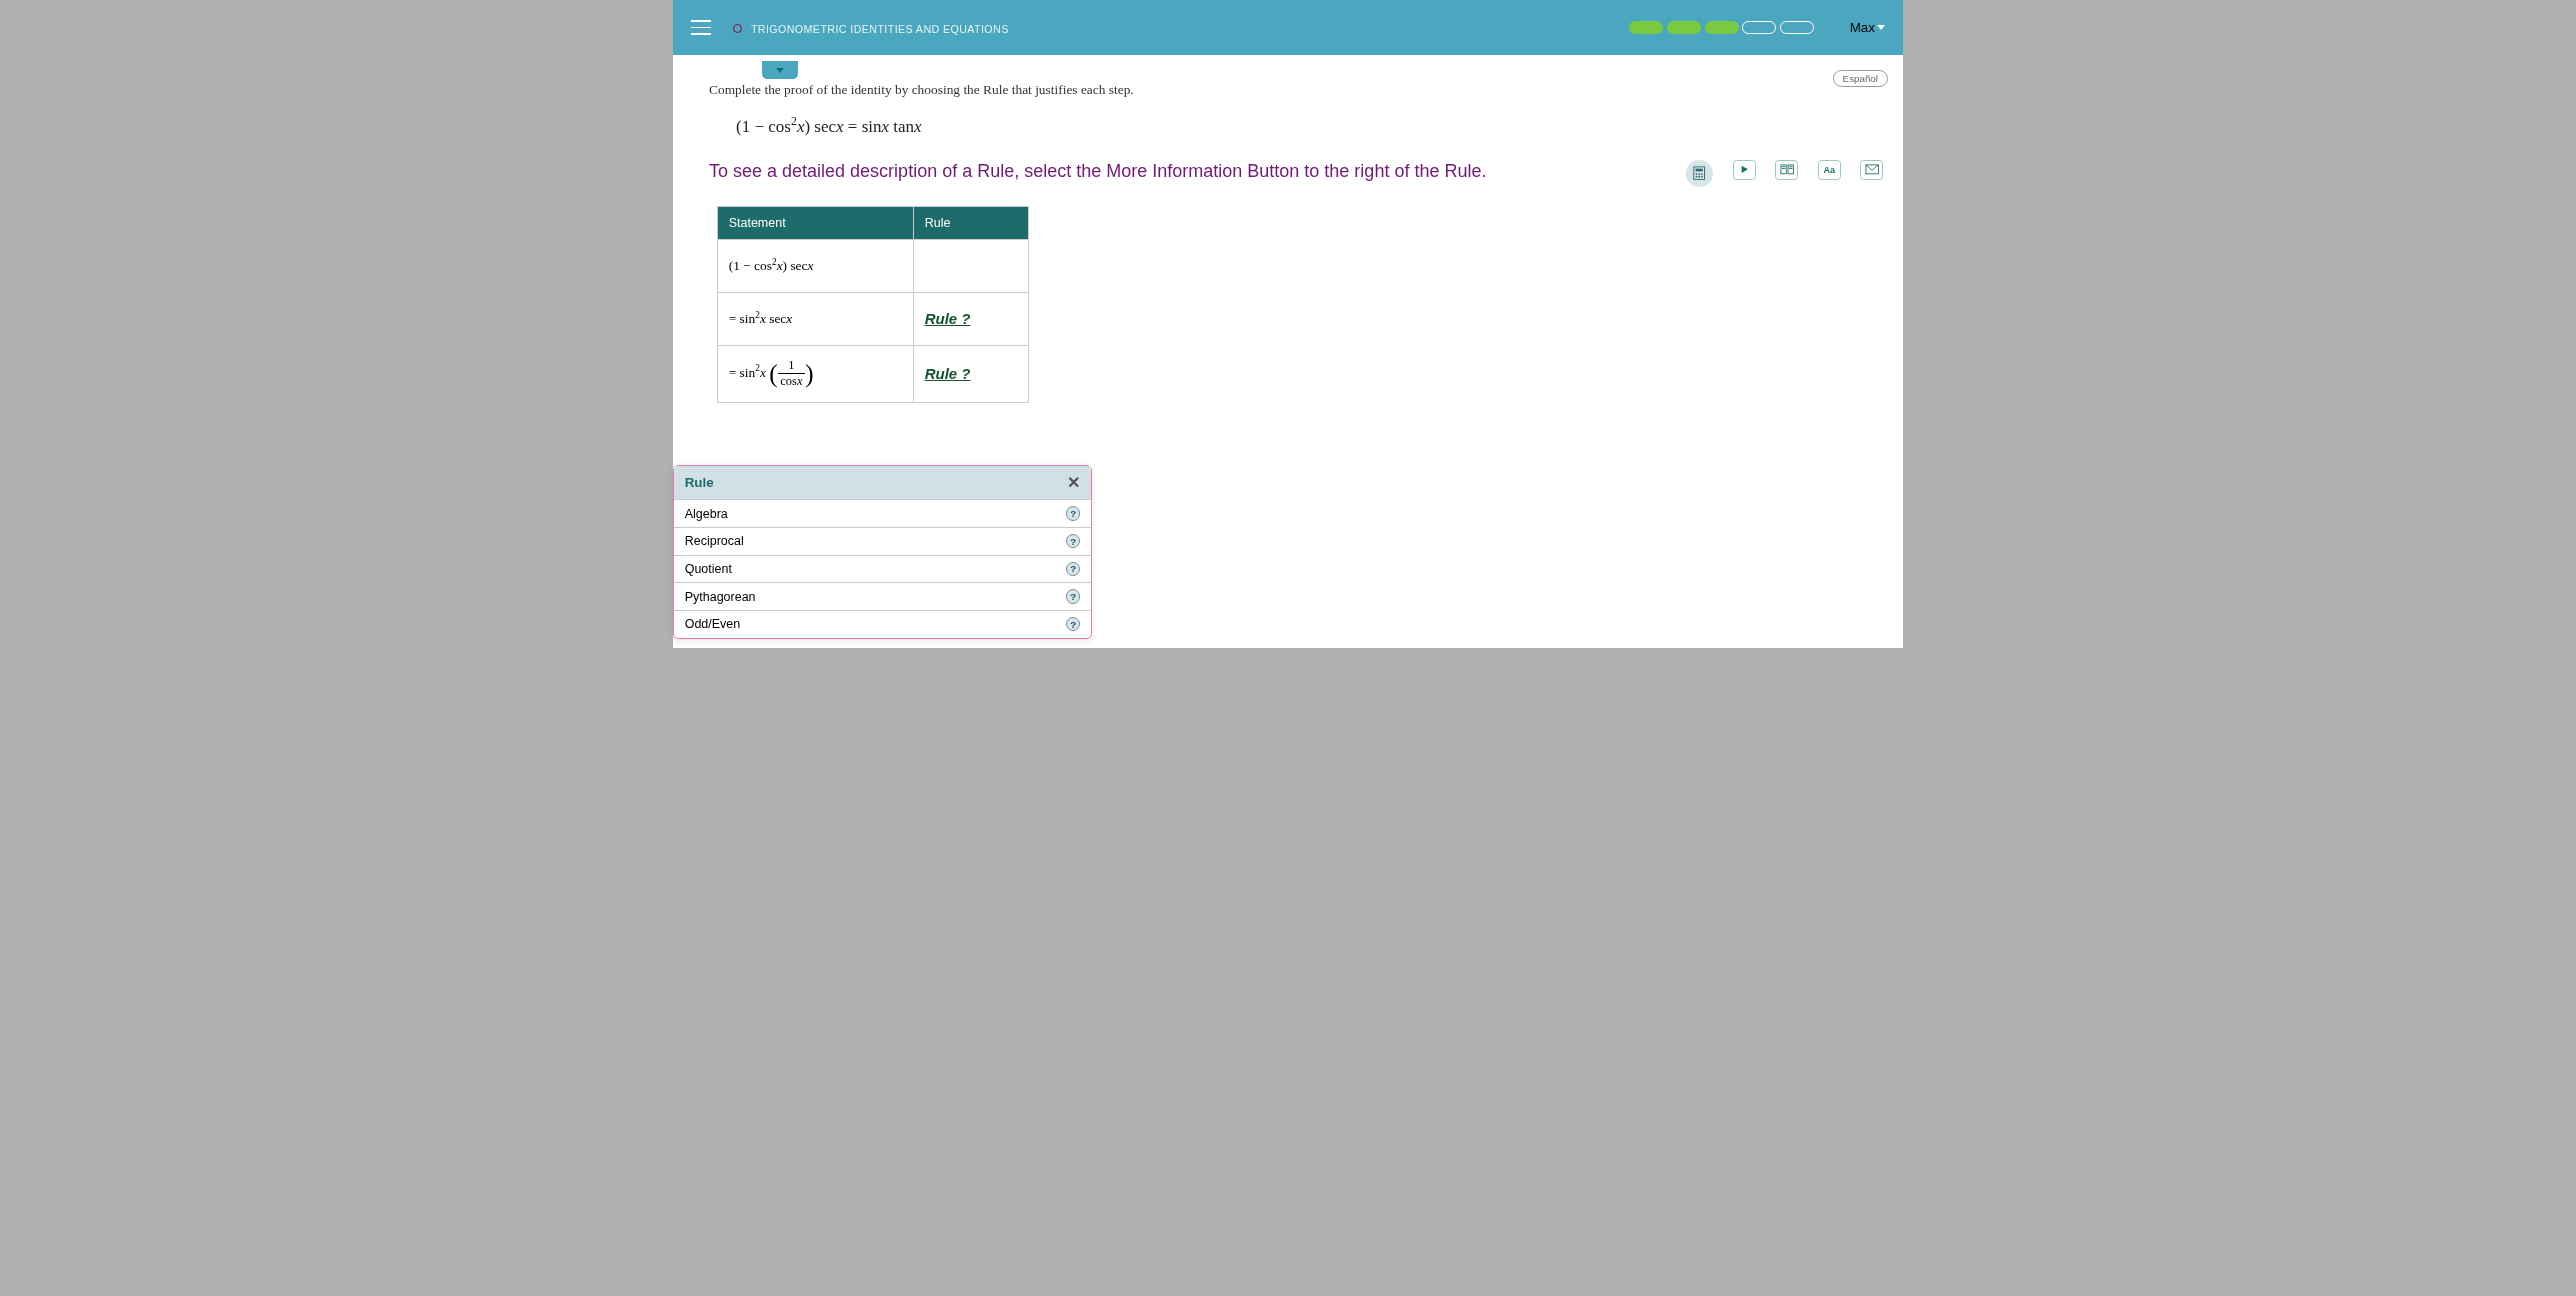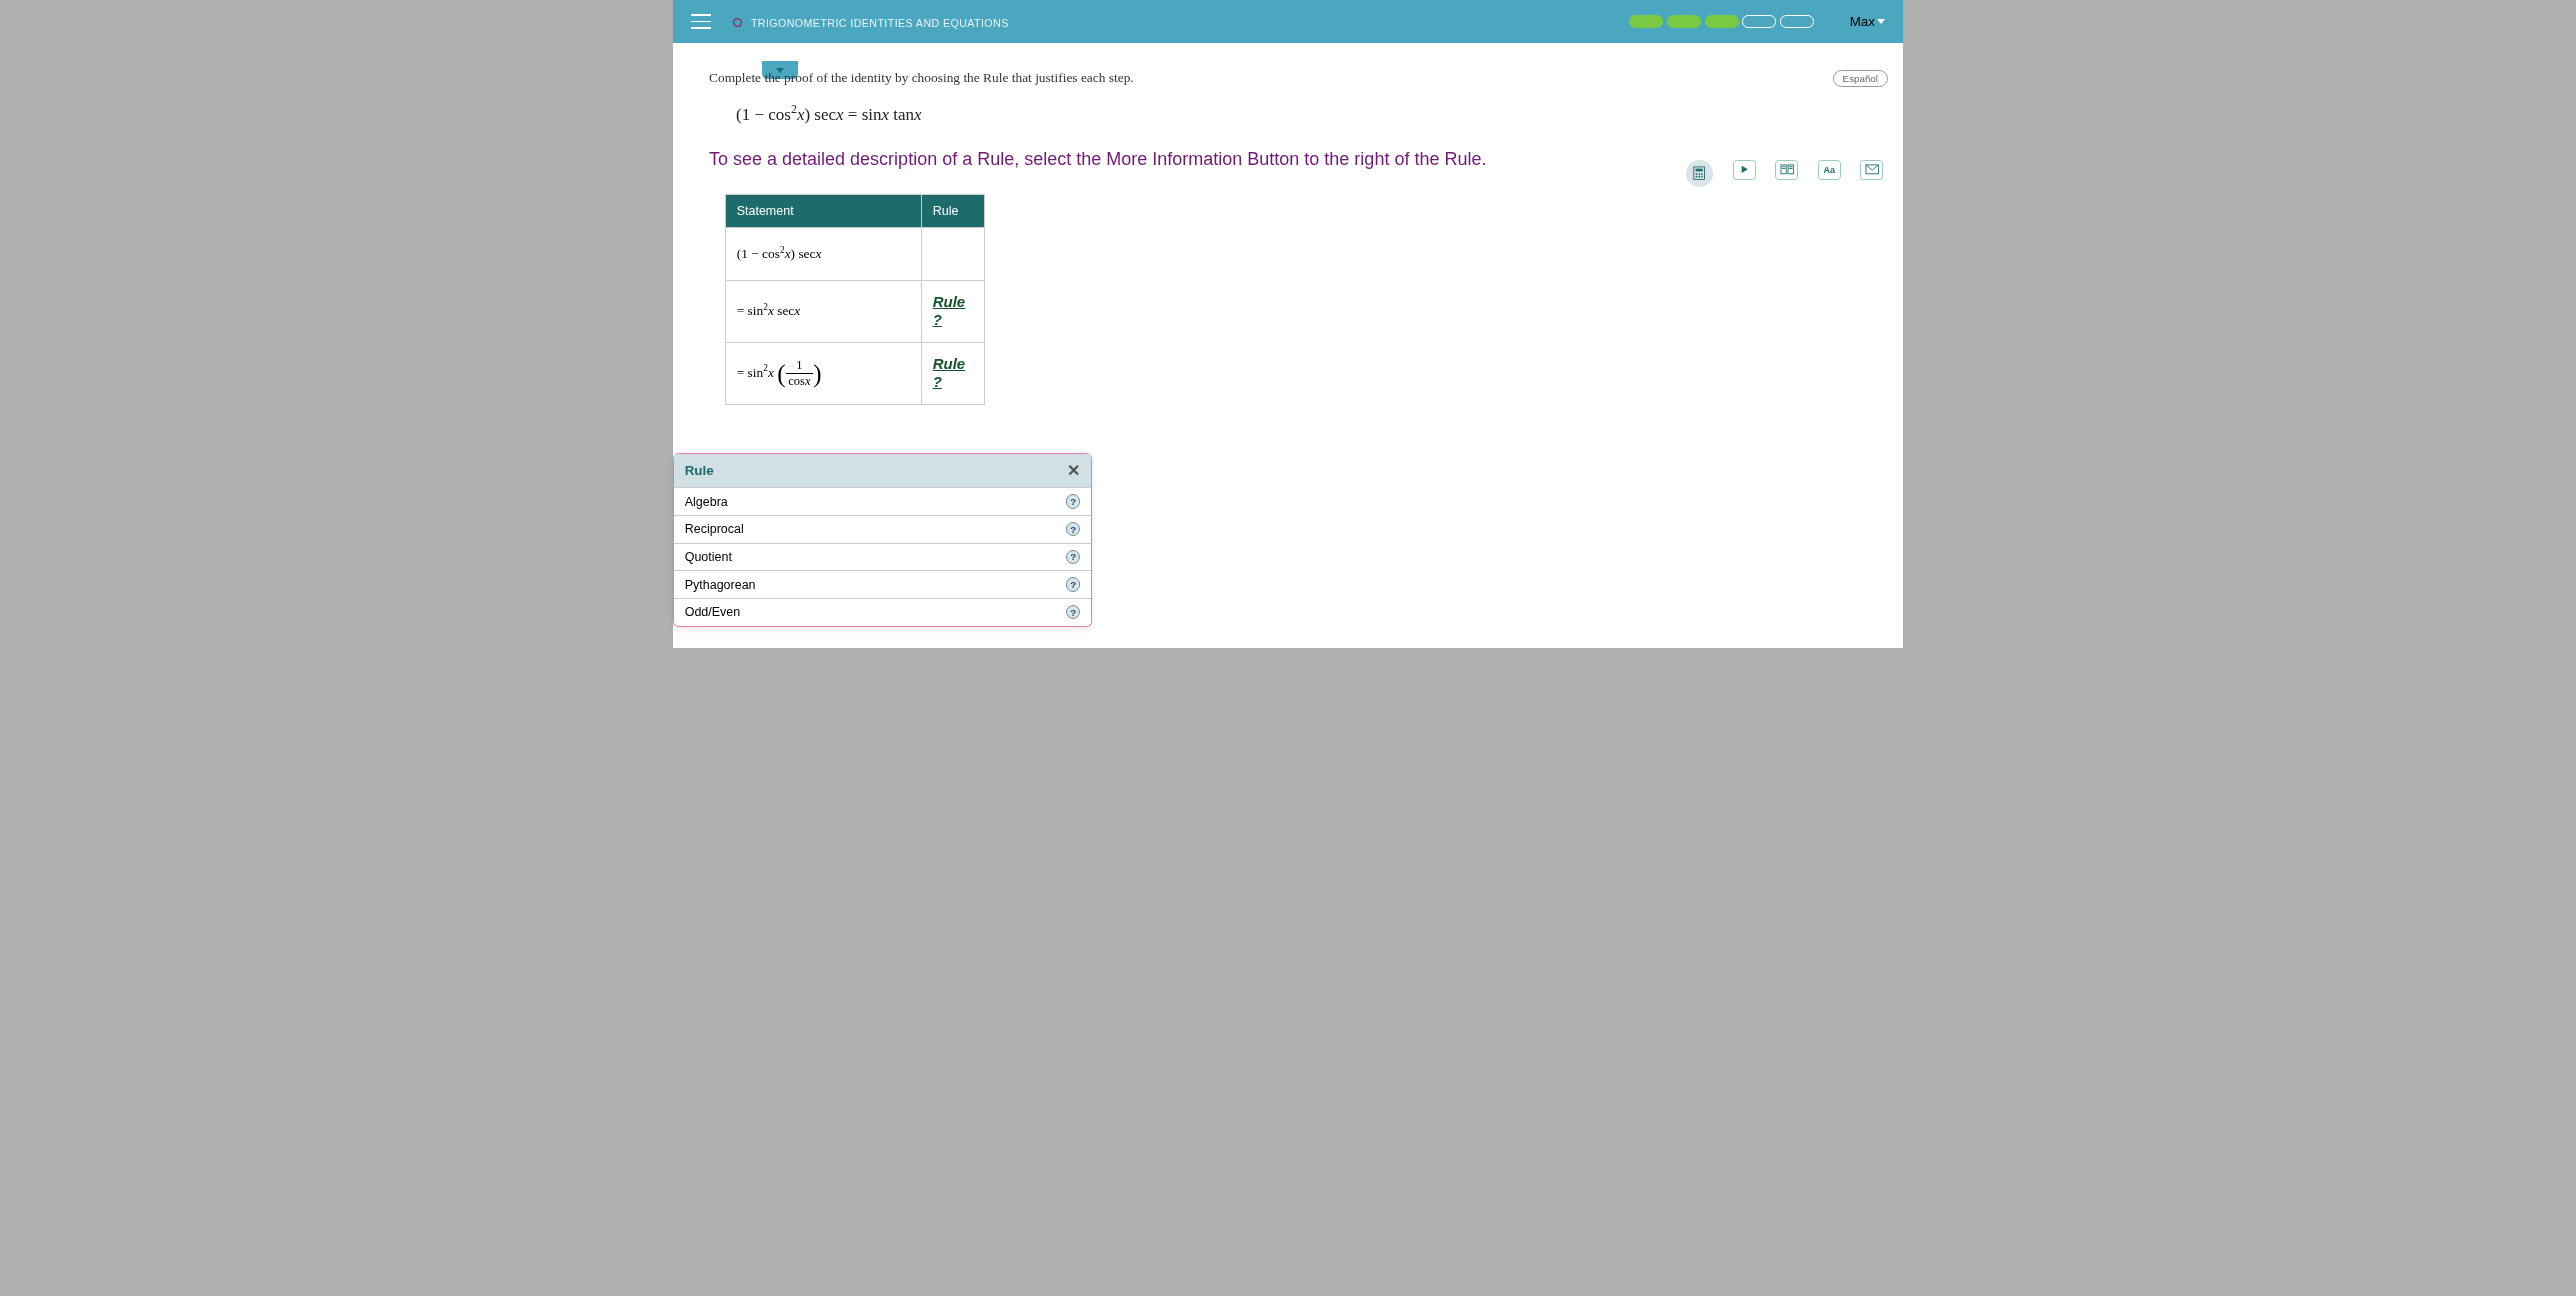--- a/index.html
+++ b/index.html
@@ -10,21 +10,21 @@
   justify-content: center;
 }
 .app-frame {
   width: 1230px;
   background: #fff;
   min-height: 648px;
   position: relative;
 }
 .header-bar {
   background: #4aa7bf;
-  height: 43px;
+  height: 55px;
   display: flex;
   align-items: center;
   padding: 0 18px;
   color: #fff;
   position: relative;
 }
 .hamburger {
   width: 19.6px;
   height: 14.3px;
   margin-right: 22px;
@@ -127,22 +127,22 @@
   margin: 0 0 24px 27px;
   color: #222;
 }
 .sub-instruction {
   font-size: 18px;
   color: #701a75;
   margin-bottom: 24px;
 }
 .proof-table {
   border-collapse: collapse;
-  width: 260px;
-  margin-left: 16px;
+  width: 312px;
+  margin-left: 8px;
 }
 .proof-table th {
   background: #1e6b6b;
   color: #fff;
   text-align: left;
   padding: 9px 10.7px;
   font-weight: normal;
   font-size: 12.5px;
   border: 0.9px solid #ccc;
 }

